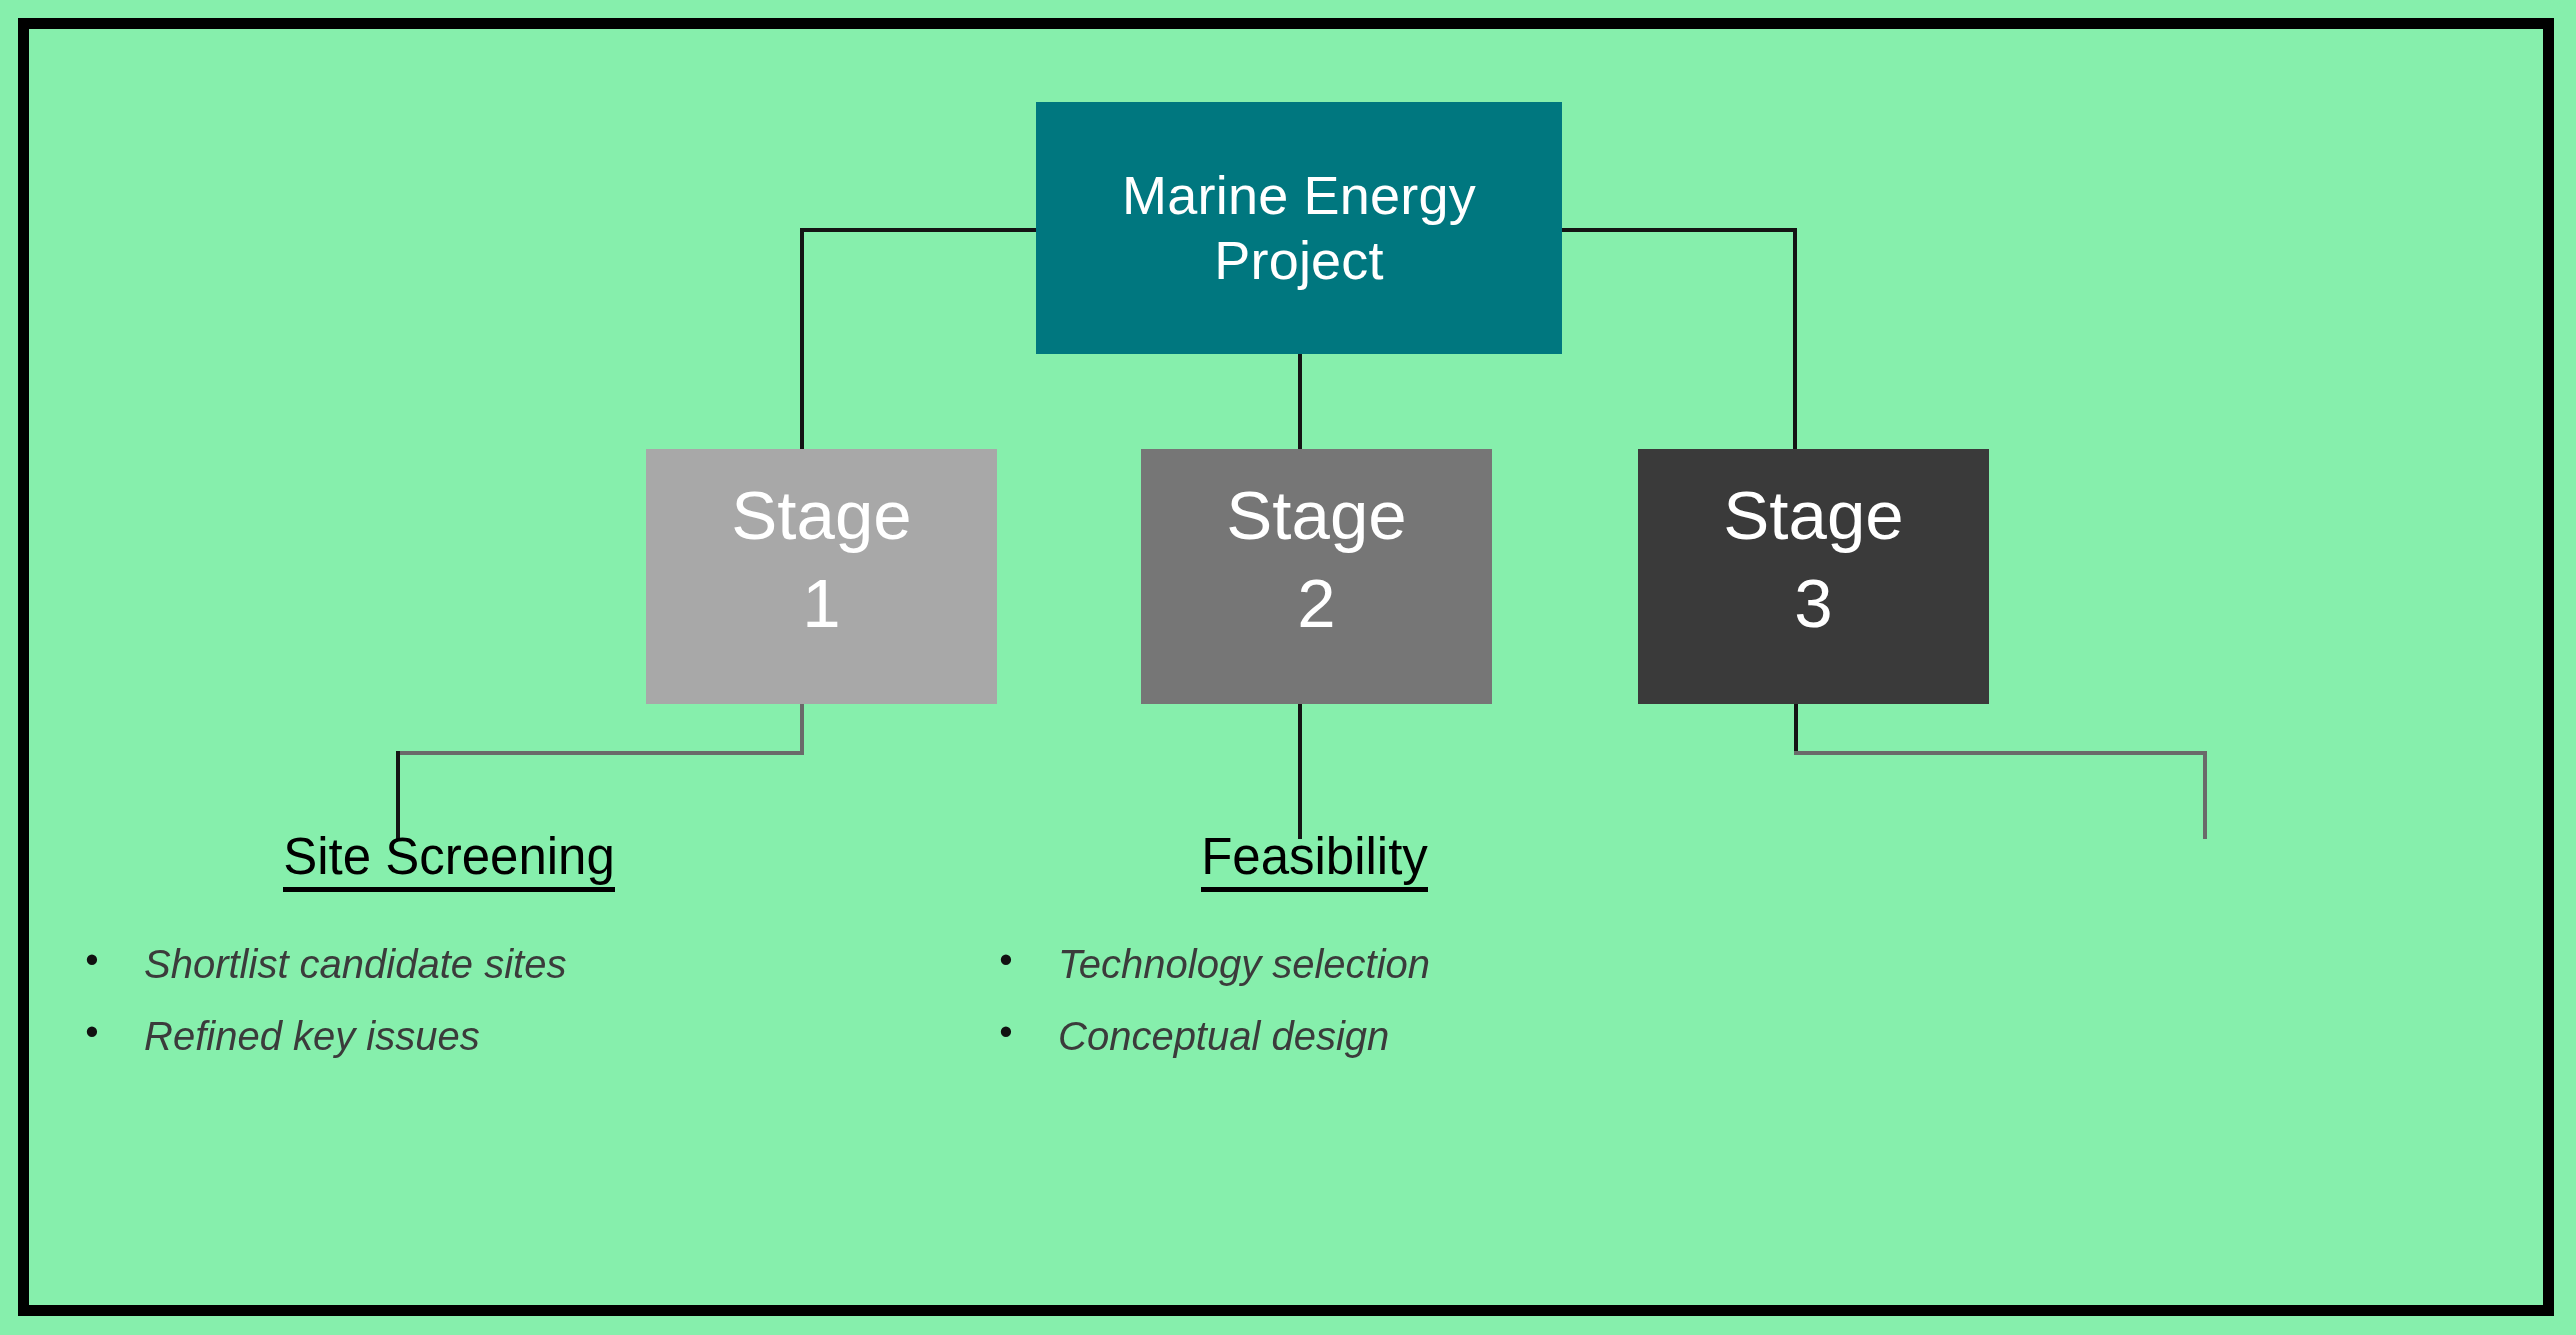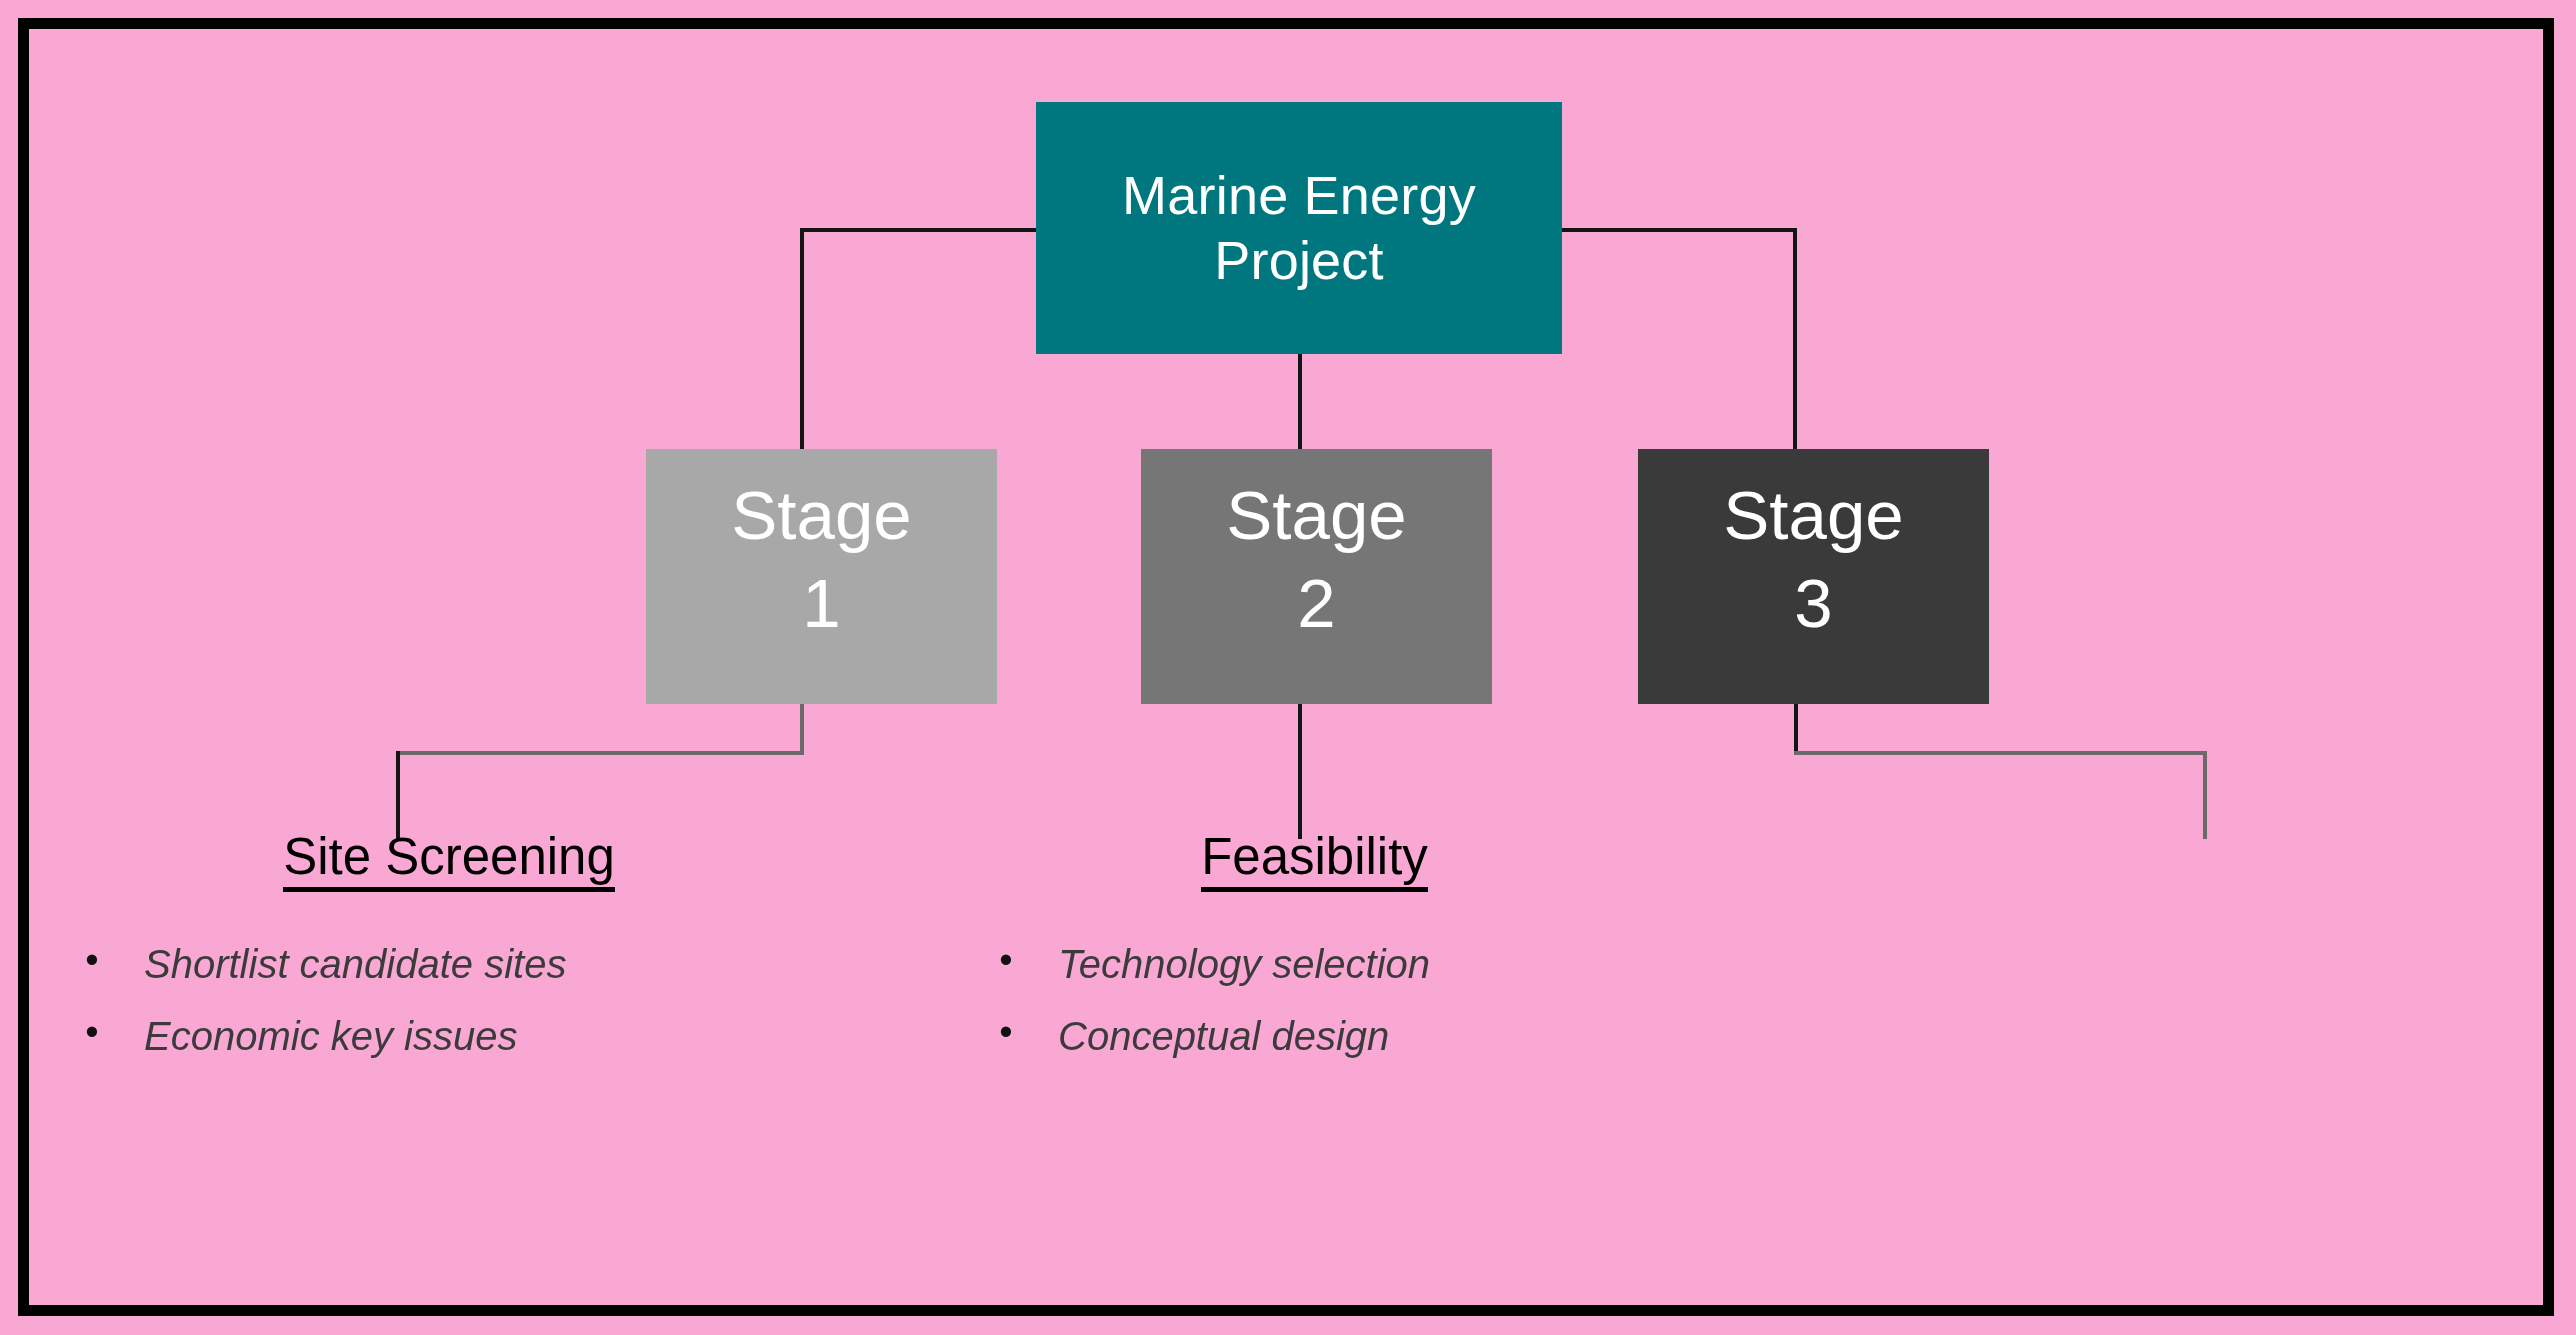--- a/index.html
+++ b/index.html
@@ -11,21 +11,21 @@
     width: 2576px;
     height: 1336px;
     font-family: "Liberation Sans", sans-serif;
     overflow: hidden;
   }
 
   #canvas {
     position: relative;
     width: 2576px;
     height: 1336px;
-    background: #f9a8d4;
+    background: #86efac;
   }
 
   
   .frame {
     position: absolute;
     left: 17.6px;
     top: 17.6px;
     width: 2536px;
     height: 1298px;
     border: 11.2px solid #000000;
@@ -191,21 +191,21 @@
     <span class="stage-label">Stage</span>
     <span class="stage-num">3</span>
   </div>
 
   <div class="column" id="column-1">
     <div class="col-heading">
       <span>Site Screening</span>
     </div>
     <ul class="bullets">
       <li>Shortlist candidate sites</li>
-      <li>Economic key issues</li>
+      <li>Refined key issues</li>
     </ul>
   </div>
 
   <div class="column" id="column-2">
     <div class="col-heading">
       <span>Feasibility</span>
     </div>
     <ul class="bullets">
       <li>Technology selection</li>
       <li>Conceptual design</li>

